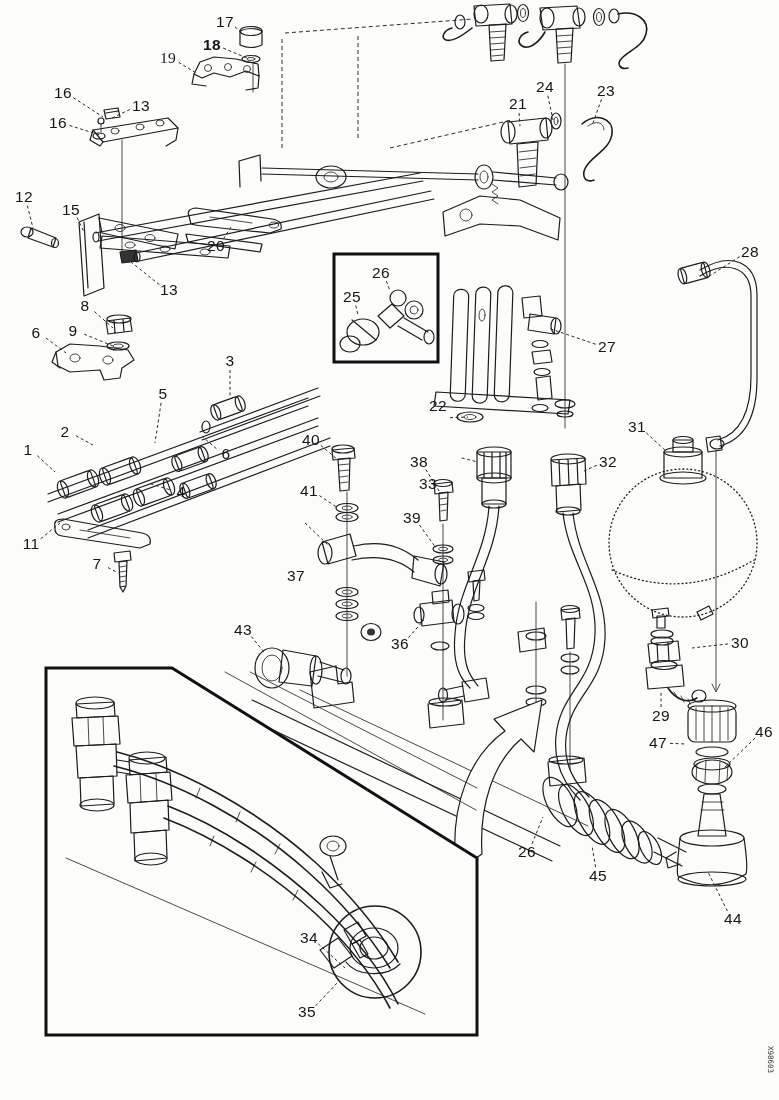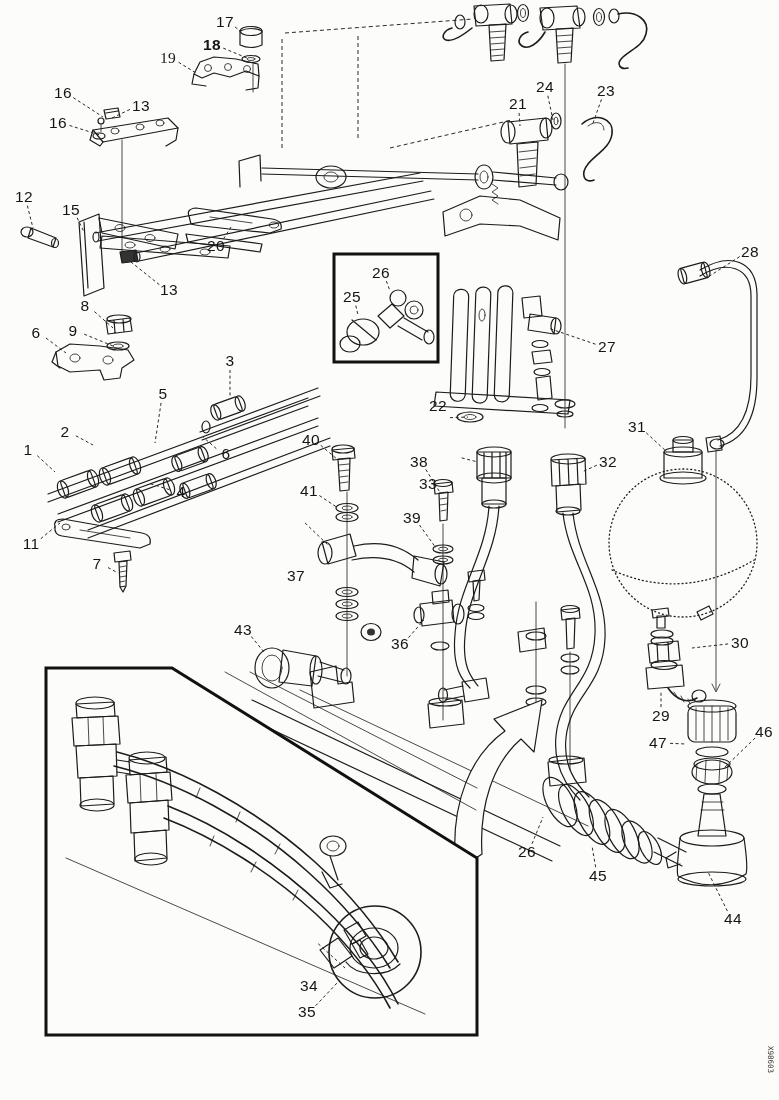--- a/index.html
+++ b/index.html
@@ -499,21 +499,21 @@
       <div class="callout" style="left: 545px; top: 87px;">24</div>
       <div class="callout" style="left: 352px; top: 297px;">25</div>
       <div class="callout" style="left: 381px; top: 273px;">26</div>
       <div class="callout" style="left: 607px; top: 347px;">27</div>
       <div class="callout" style="left: 750px; top: 252px;">28</div>
       <div class="callout" style="left: 661px; top: 716px;">29</div>
       <div class="callout" style="left: 740px; top: 643px;">30</div>
       <div class="callout" style="left: 637px; top: 427px;">31</div>
       <div class="callout" style="left: 608px; top: 462px;">32</div>
       <div class="callout" style="left: 428px; top: 456px; margin-top: 28px;">33</div>
-      <div class="callout" style="left: 309px; top: 938px; margin-top: 48px;">34</div>
+      <div class="callout" style="left: 309px; top: 938px;">34</div>
       <div class="callout" style="left: 307px; top: 1012px;">35</div>
       <div class="callout" style="left: 400px; top: 644px;">36</div>
       <div class="callout" style="left: 296px; top: 536px; margin-top: 40px;">37</div>
       <div class="callout" style="left: 419px; top: 462px;">38</div>
       <div class="callout" style="left: 412px; top: 518px;">39</div>
       <div class="callout" style="left: 311px; top: 440px;">40</div>
       <div class="callout" style="left: 309px; top: 491px;">41</div>
       <div class="callout" style="left: 527px; top: 852px;">26</div>
       <div class="callout" style="left: 243px; top: 630px;">43</div>
       <div class="callout" style="left: 733px; top: 919px;">44</div>

